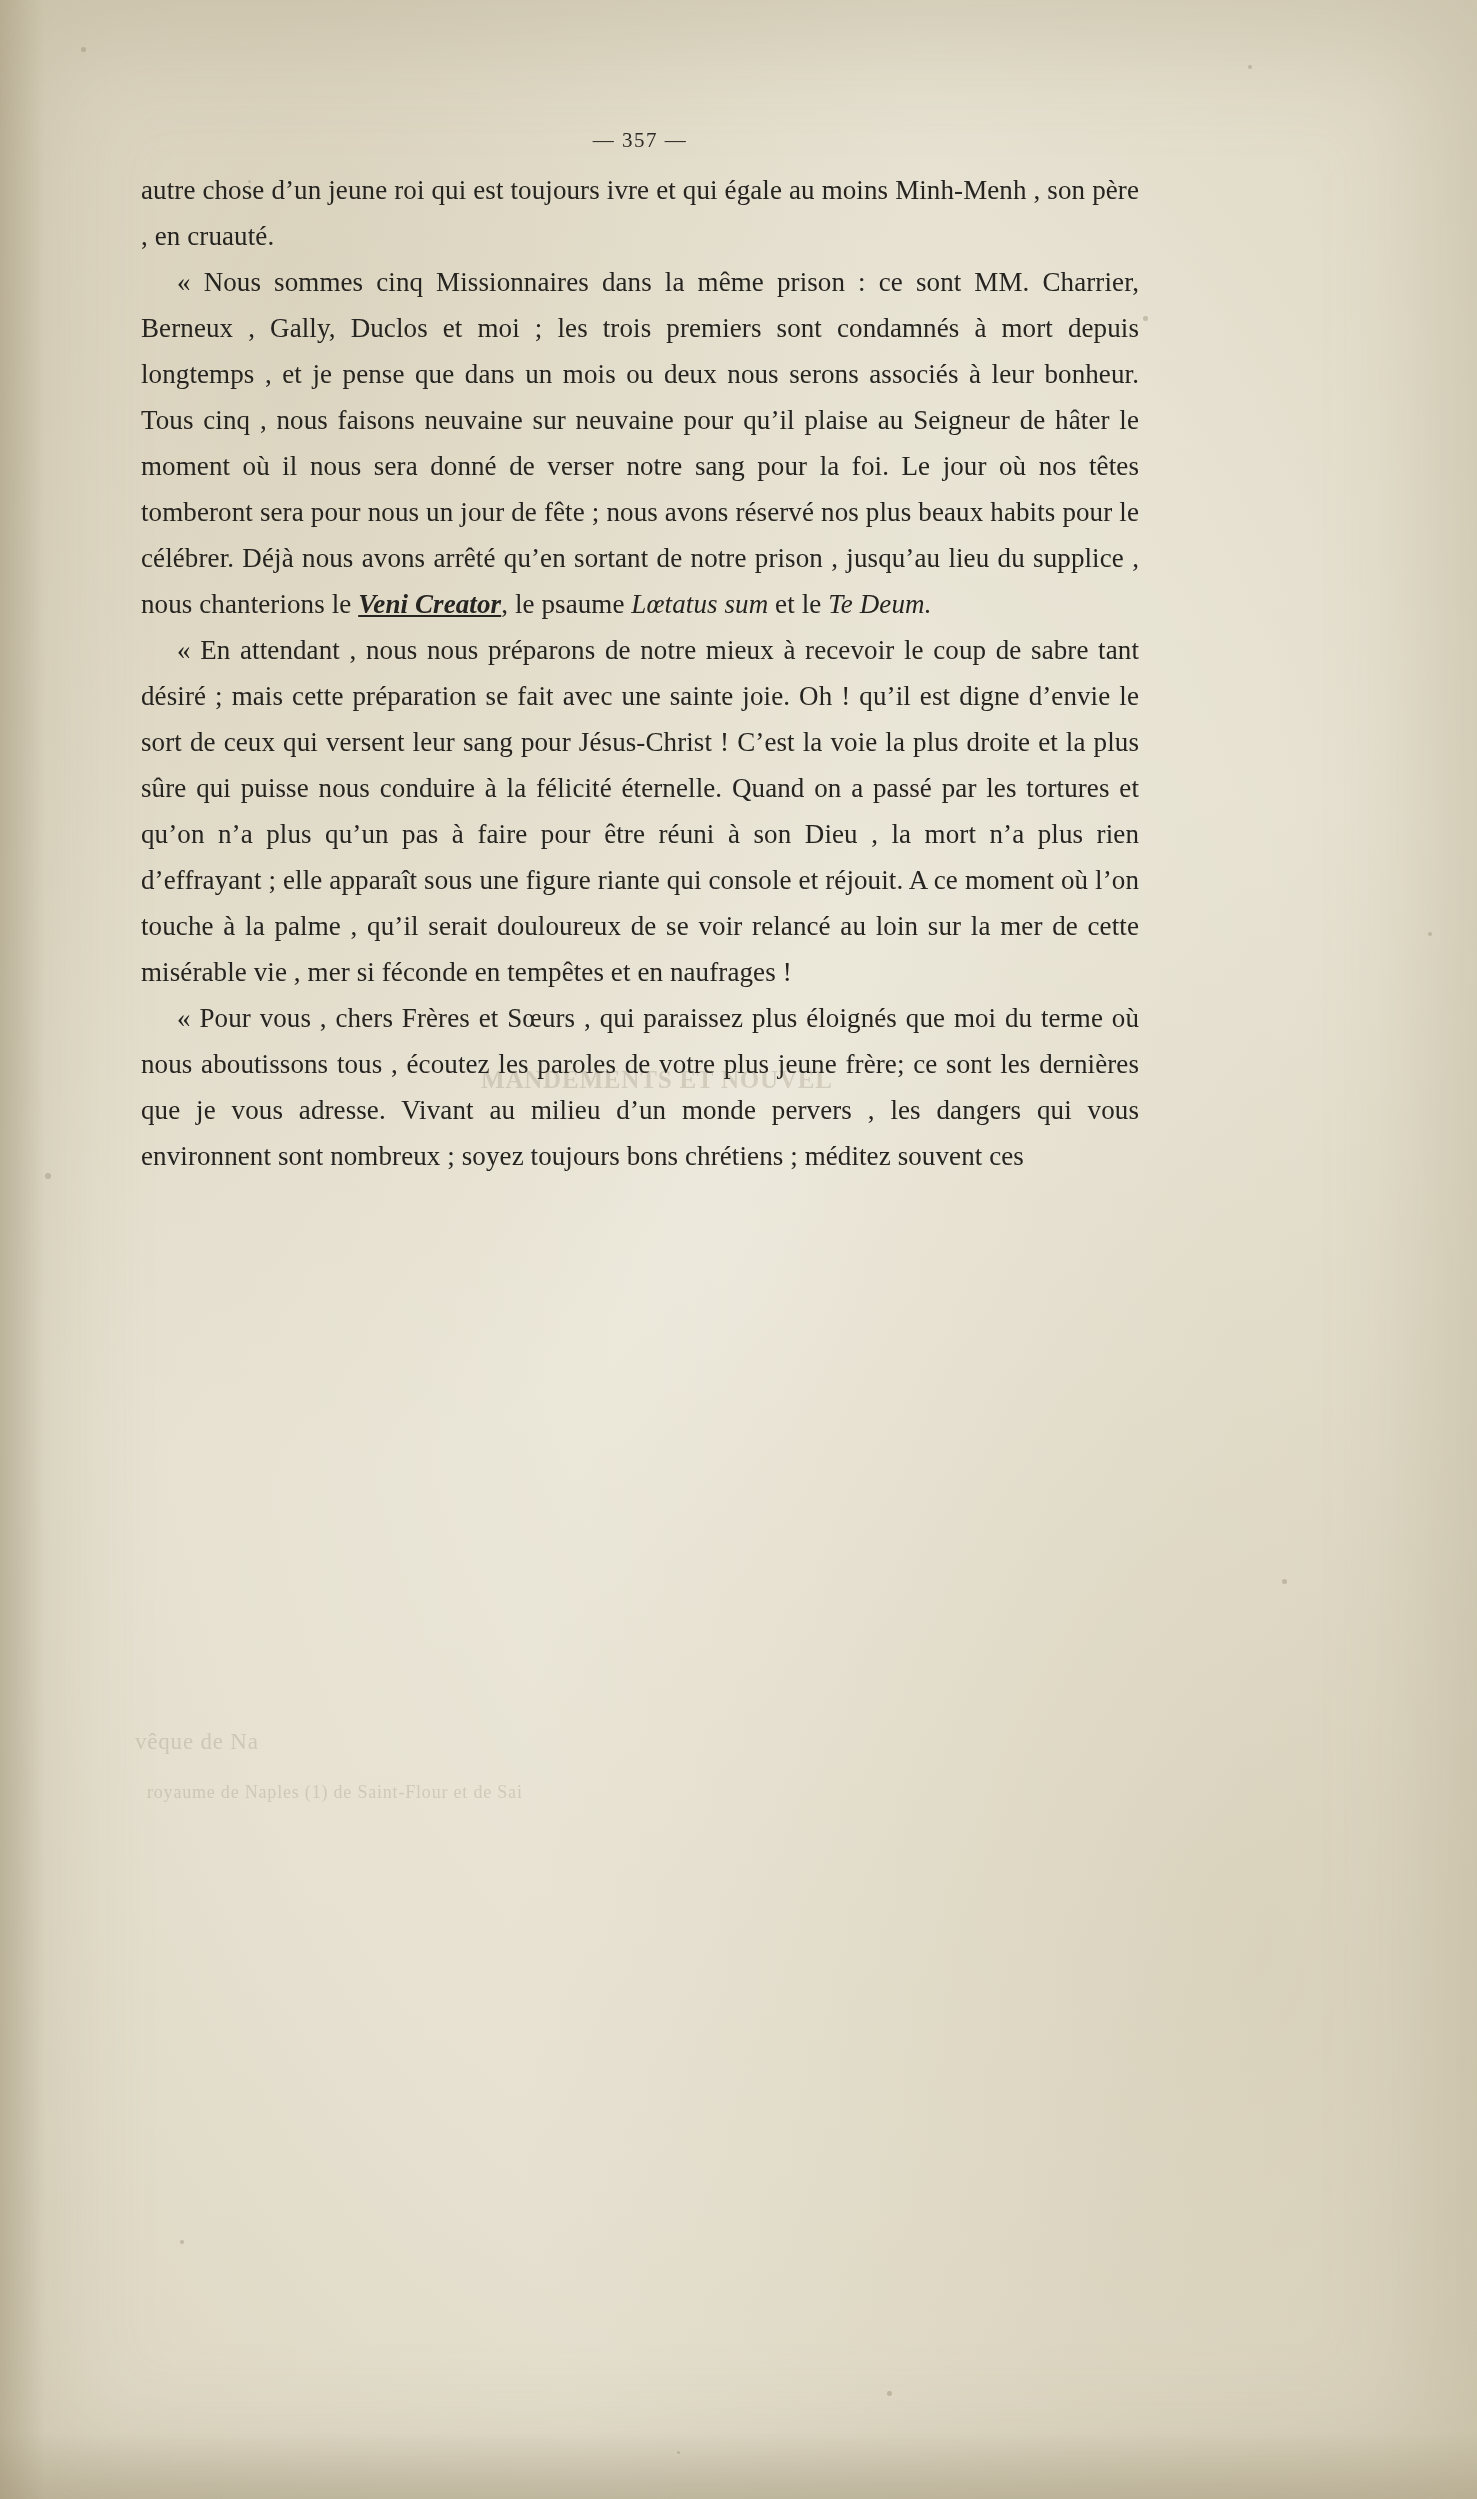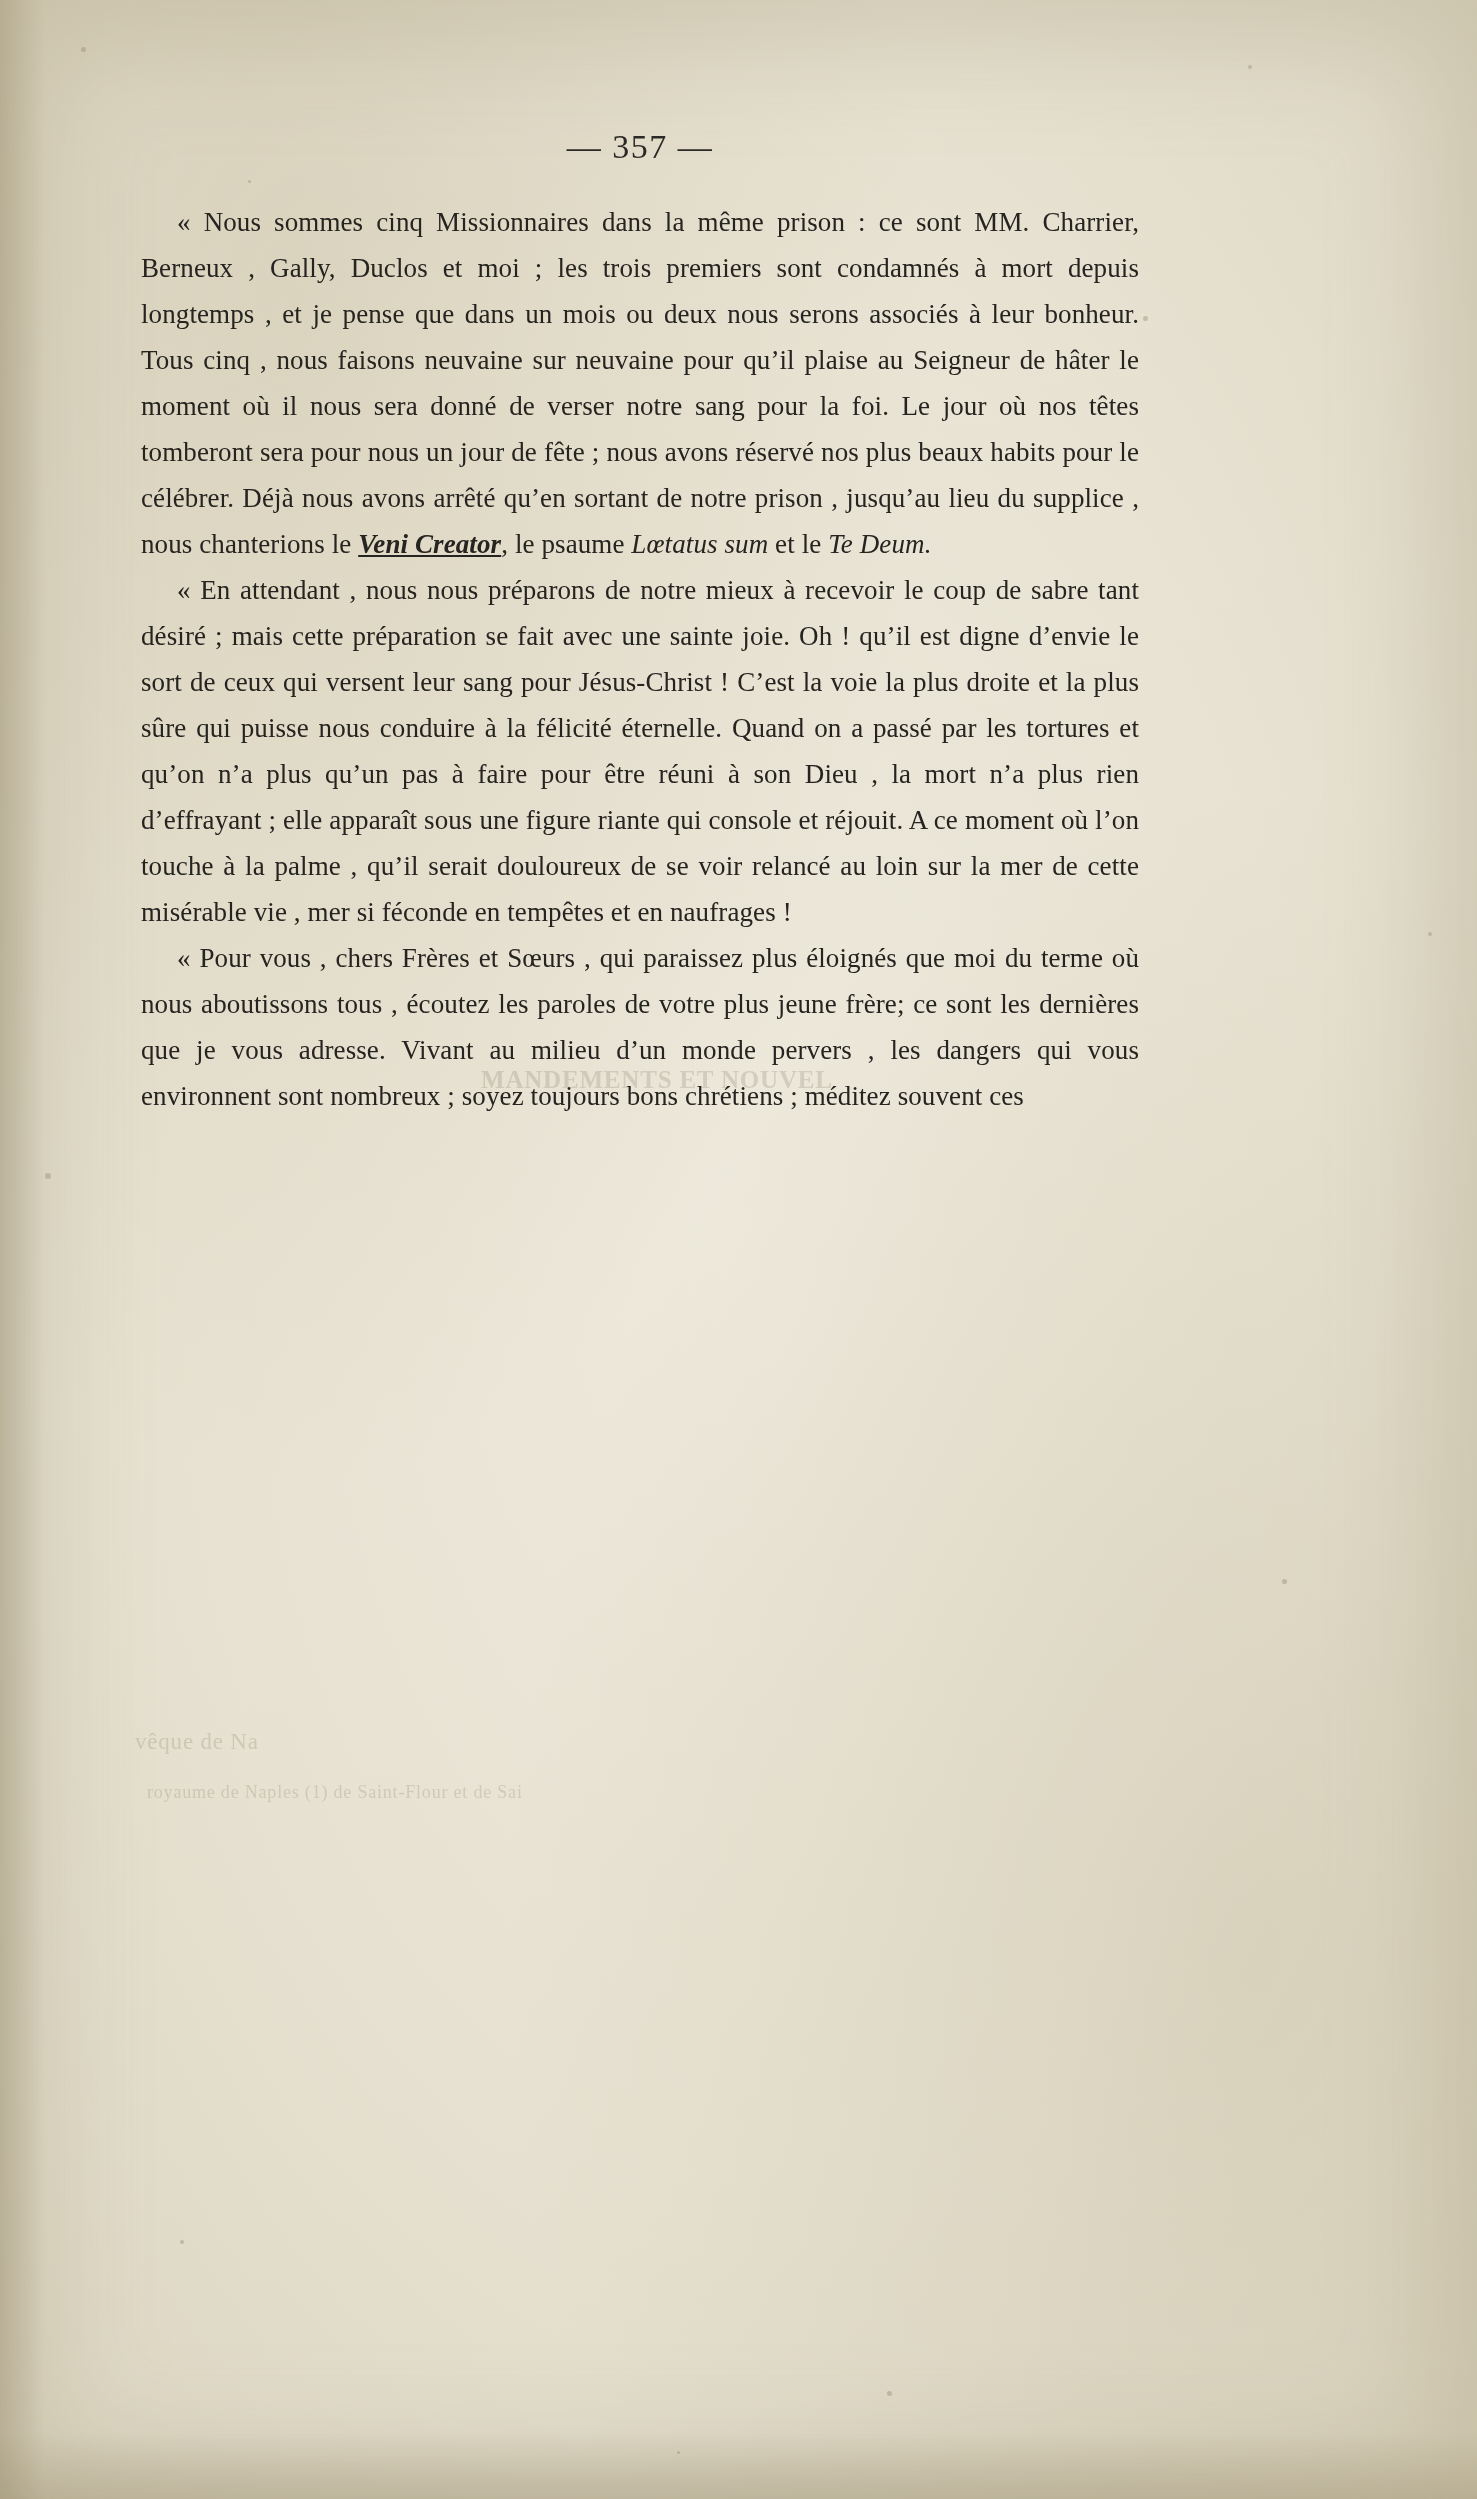--- a/index.html
+++ b/index.html
@@ -51,24 +51,24 @@
 
   .content {
     position: absolute;
     left: 141px;
     top: 128px;
     width: 998px;
   }
 
   .folio {
     text-align: center;
-    font-size: 34px;
+    font-size: 21px;
     letter-spacing: 1.5px;
     color: #2c2a26;
-    margin-bottom: 33px;
+    margin-bottom: 14px;
     font-family: "Liberation Serif", serif;
   }
 
   p.para {
     margin: 0;
     color: #262420;
     font-size: 27px;
     line-height: 46px;
     text-align: justify;
     text-justify: inter-word;
@@ -113,20 +113,21 @@
   <div class="speck" style="left:677px;top:2451px;width:3px;height:3px;"></div>
 
   <div class="ghost g1">MANDEMENTS ET NOUVEL</div>
   <div class="ghost g3">vêque de Na</div>
   <div class="ghost g2">royaume de Naples (1) de Saint-Flour et de Sai</div>
 
   <div class="content">
 
     <div class="folio">— 357 —</div>
 
+    <p class="para">autre chose d’un jeune roi qui est toujours ivre et qui égale au moins Minh-Menh , son père , en cruauté.</p>
 
     <p class="para indent">
       <span>« Nous sommes cinq Missionnaires dans la même prison : ce sont MM. Charrier, Berneux , Gally, Duclos et moi ; les trois premiers sont condamnés à mort depuis longtemps , et je pense que dans un mois ou deux nous serons associés à leur bonheur. Tous cinq , nous faisons neuvaine sur neuvaine pour qu’il plaise au Seigneur de hâter le moment où il nous sera donné de verser notre sang pour la foi. Le jour où nos têtes tomberont sera pour nous un jour de fête ; nous avons réservé nos plus beaux habits pour le célébrer. Déjà nous avons arrêté qu’en sortant de notre prison , jusqu’au lieu du supplice , nous chanterions le </span><span class="bold-it">Veni Creator</span><span>, le psaume </span><span class="it">Lœtatus sum</span><span> et le </span><span class="it">Te Deum.</span>
     </p>
 
     <p class="para indent">« En attendant , nous nous préparons de notre mieux à recevoir le coup de sabre tant désiré ; mais cette préparation se fait avec une sainte joie. Oh ! qu’il est digne d’envie le sort de ceux qui versent leur sang pour Jésus-Christ ! C’est la voie la plus droite et la plus sûre qui puisse nous conduire à la félicité éternelle. Quand on a passé par les tortures et qu’on n’a plus qu’un pas à faire pour être réuni à son Dieu , la mort n’a plus rien d’effrayant ; elle apparaît sous une figure riante qui console et réjouit. A ce moment où l’on touche à la palme , qu’il serait douloureux de se voir relancé au loin sur la mer de cette misérable vie , mer si féconde en tempêtes et en naufrages !</p>
 
     <p class="para indent">« Pour vous , chers Frères et Sœurs , qui paraissez plus éloignés que moi du terme où nous aboutissons tous , écoutez les paroles de votre plus jeune frère; ce sont les dernières que je vous adresse. Vivant au milieu d’un monde pervers , les dangers qui vous environnent sont nombreux ; soyez toujours bons chrétiens ; méditez souvent ces</p>
 
   </div>

